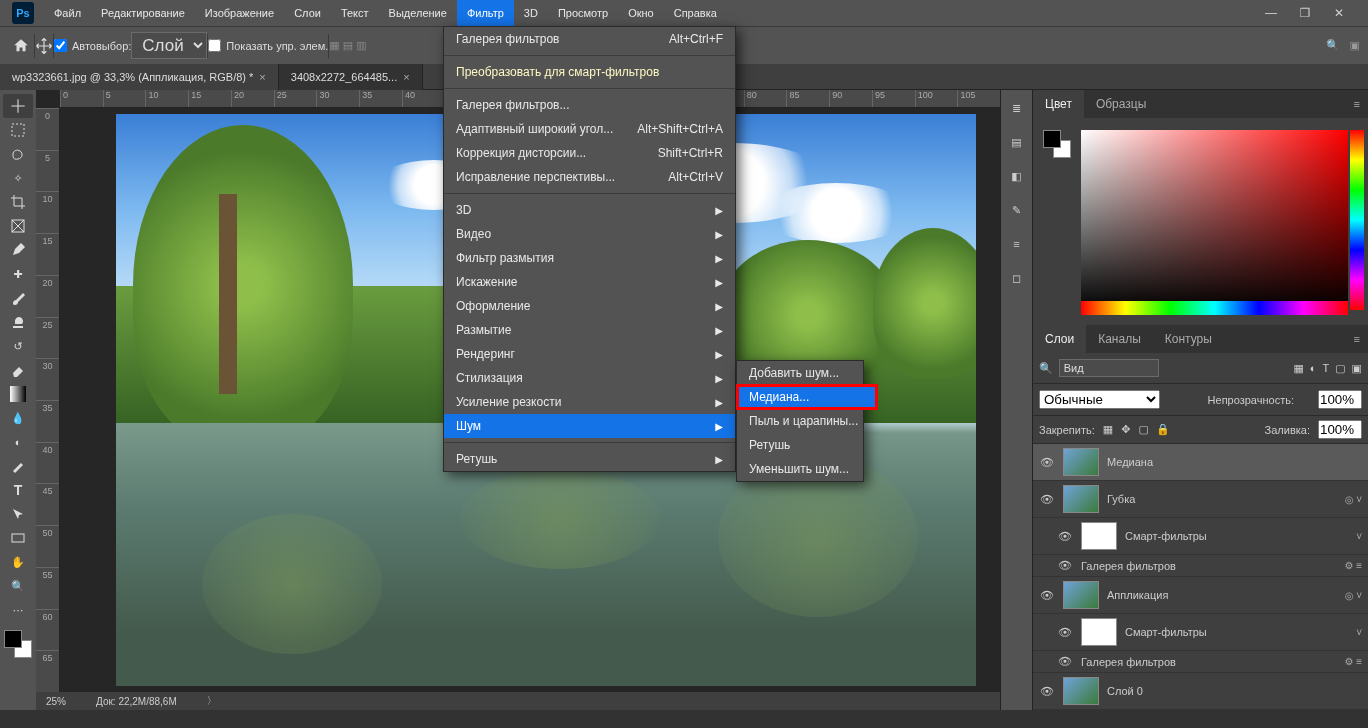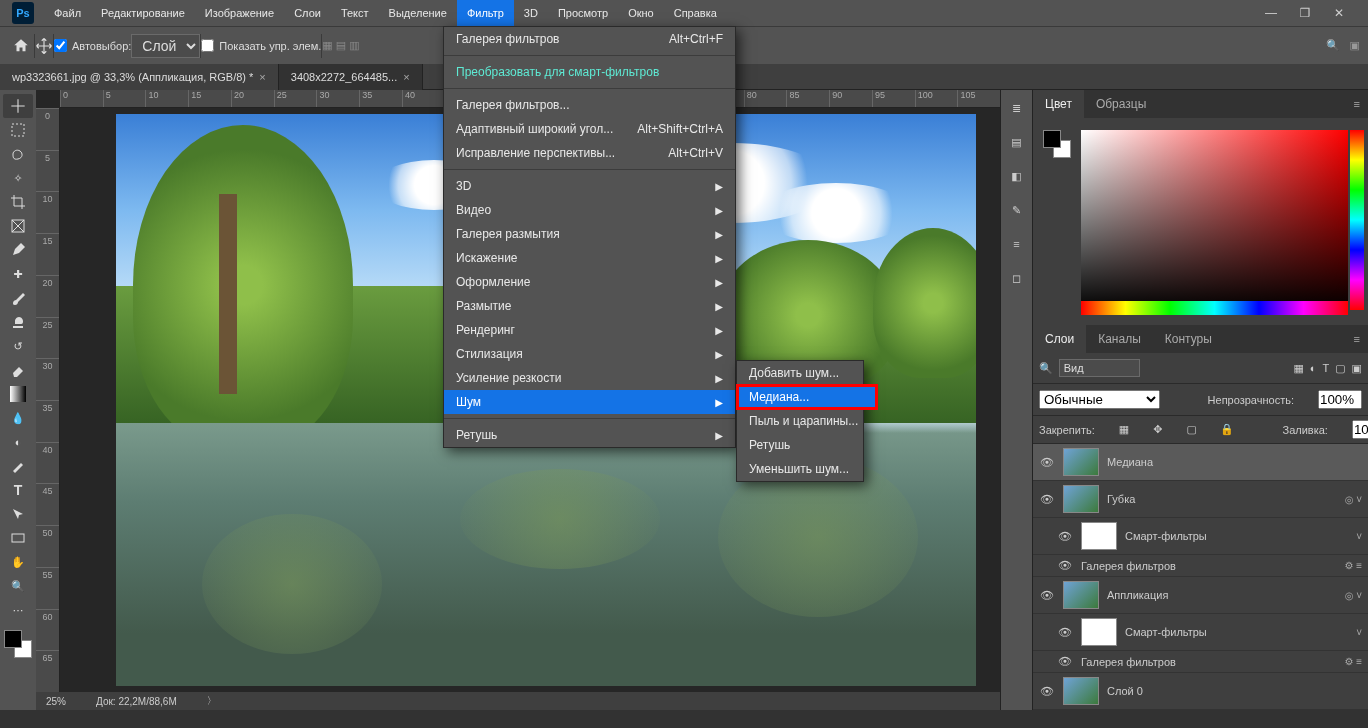--- a/index.html
+++ b/index.html
@@ -6,21 +6,21 @@
 body{background:#323232;color:#ccc;font-size:11px;width:1368px;height:728px;overflow:hidden;position:relative}
 .menubar{height:26px;background:#535353;display:flex;align-items:center;padding:0 12px}
 .menubar .ps-logo{width:22px;height:22px;background:#001e36;border-radius:3px;color:#31a8ff;display:flex;align-items:center;justify-content:center;font-weight:bold;font-size:11px;margin-right:10px}
 .menubar .mitem{padding:0 10px;height:26px;line-height:26px;color:#e8e8e8;cursor:pointer}
 .menubar .mitem.active{background:#1473e6;color:#fff}
 .menubar .wincontrols{margin-left:auto;display:flex}
 .menubar .wincontrols span{width:34px;text-align:center;color:#cfcfcf;font-size:12px;line-height:26px}
 .optbar{height:38px;background:#535353;border-top:1px solid #3a3a3a;display:flex;align-items:center;padding:0 8px;color:#ddd}
 .optbar .home-icon{width:26px;height:26px;display:flex;align-items:center;justify-content:center}
 .optbar .sep{width:1px;height:24px;background:#3a3a3a}
-.optbar select{background:#4b4b4b;color:#ddd;border:1px solid #6a6a6a;font-size:14px;padding:2px 6px}
+.optbar select{background:#4b4b4b;color:#ddd;border:1px solid #6a6a6a;font-size:17px;padding:2px 6px}
 .optbar label{display:flex;align-items:center;gap:5px}
 .tabbar{height:26px;background:#3f3f3f;display:flex;align-items:center;border-bottom:1px solid #222}
 .tabbar .tab{padding:8px 12px;height:26px;line-height:26px;color:#ddd;border-right:1px solid #222;background:#3f3f3f;display:flex;align-items:center;gap:6px}
 .tabbar .tab.active{background:#323232}
 .tabbar .tab .x{color:#aaa}
 .main{display:flex;height:calc(100% - 108px)}
 .toolbox{width:36px;background:#535353;display:flex;flex-direction:column;align-items:center;padding-top:4px;gap:0}
 .toolbox .tool{width:30px;height:24px;display:flex;align-items:center;justify-content:center;color:#ddd;border-radius:2px;position:relative}
 .toolbox .tool.active{background:#3f3f3f}
 .toolbox .swatch{margin-top:8px;width:28px;height:28px;position:relative}
@@ -35,21 +35,21 @@
 .sky{height:42%;background:linear-gradient(to bottom,#3a7fd6 0%,#7db9f0 40%,#d5ecfb 90%)}
 .cloud{position:absolute;background:radial-gradient(circle,#fff 30%,rgba(255,255,255,0.6) 55%,transparent 70%);border-radius:50%}
 .trees{position:absolute;top:30%;left:0;right:0;height:28%;background:linear-gradient(to bottom,#6a9c3f,#2e5a1f)}
 .tree{position:absolute;background:radial-gradient(circle,#8fbf4a 10%,#4a7a2a 70%);border-radius:50% 50% 40% 40%}
 .trunk{position:absolute;background:#6b5436;width:18px;height:200px}
 .water{position:absolute;top:54%;left:0;right:0;bottom:0;background:linear-gradient(to bottom,#7a9a8c 0%,#5d7d72 30%,#435a4c 80%)}
 .refl{position:absolute;background:radial-gradient(circle,rgba(120,150,90,0.6),transparent);border-radius:50%}
 .statusbar{position:absolute;bottom:0;left:0;right:0;height:18px;background:#3f3f3f;display:flex;align-items:center;padding:0 10px;gap:30px;font-size:10px;color:#ccc}
 .dropdown{position:absolute;background:#535353;border:1px solid #2a2a2a;box-shadow:4px 4px 12px rgba(0,0,0,0.6);z-index:100}
 .dropdown .ditem{padding:5px 12px;color:#e8e8e8;display:flex;justify-content:space-between;align-items:center;min-width:280px;font-size:12px;cursor:pointer}
-.dropdown .ditem.disabled{color:#5eead4}
+.dropdown .ditem.disabled{color:#fef9c3}
 .dropdown .ditem.hl{background:#1473e6;color:#fff}
 .dropdown .ditem .arr{margin-left:auto;font-size:10px}
 .dropdown hr{border:none;border-top:1px solid #3c3c3c;margin:4px 0}
 .dd1{left:443px;top:26px;width:293px}
 .dd2{left:736px;top:360px;width:128px}
 .dd2 .ditem{min-width:140px}
 .dd2 .redbox{outline:3px solid #ff0000;outline-offset:-2px}
 .rightcol{width:32px;background:#535353;border-left:1px solid #222;display:flex;flex-direction:column;align-items:center;padding-top:8px;gap:14px}
 .rightcol .ric{width:20px;height:20px;display:flex;align-items:center;justify-content:center;color:#ccc}
 .panels{width:336px;background:#3f3f3f;display:flex;flex-direction:column;border-left:1px solid #222}
@@ -60,31 +60,31 @@
 .color-panel{height:230px;background:#3f3f3f;padding:10px;position:relative}
 .color-swatch-small{position:absolute;left:10px;top:12px;width:28px;height:28px}
 .color-field{position:absolute;left:48px;top:12px;right:20px;height:180px;background:linear-gradient(to bottom,transparent,#000),linear-gradient(to right,#fff,#ff0000)}
 .huebar{position:absolute;right:4px;top:12px;width:14px;height:180px;background:linear-gradient(to bottom,red,yellow,lime,cyan,blue,magenta,red)}
 .spectrum{position:absolute;left:48px;bottom:10px;right:20px;height:14px;background:linear-gradient(to right,red,yellow,lime,cyan,blue,magenta,red)}
 .layers-panel{flex:1;background:#3f3f3f;display:flex;flex-direction:column}
 .layer-opts{padding:6px;display:flex;gap:6px;align-items:center;border-bottom:1px solid #2a2a2a}
 .layer-opts input,.layer-opts select{background:#4b4b4b;border:1px solid #6a6a6a;color:#ddd;font-size:11px;padding:2px 4px}
 .layer-row2{padding:6px;display:flex;gap:24px;align-items:center;border-bottom:1px solid #2a2a2a;font-size:11px}
 .layer-row2 .spacer{flex:1}
-.layer-lock{padding:4px 6px;display:flex;gap:24px;align-items:center;border-bottom:1px solid #2a2a2a;font-size:11px}
+.layer-lock{padding:4px 6px;display:flex;gap:8px;align-items:center;border-bottom:1px solid #2a2a2a;font-size:11px}
 .layer-list{flex:1;overflow:auto}
 .layer{display:flex;align-items:center;padding:4px 6px;gap:8px;border-bottom:1px solid #333}
 .layer.selected{background:#5a5a5a}
 .layer .eye{width:16px;text-align:center}
 .layer .thumb{width:36px;height:28px;background:linear-gradient(135deg,#6fa3d6,#3c7a3c);border:1px solid #888}
 .layer.sub{padding-left:24px}
 .layer .thumb.white{background:#fff}
 .layer .name{flex:1}
 .layer .badge{font-size:10px;color:#aaa}
-.qv{width:81px}
+.qv{width:100px}
 svg{display:block}
 </style>
 </head>
 <body>
 
 <div class="menubar">
   <div class="ps-logo">Ps</div>
   <div id="menu-items" style="display: flex;">
       <div class="mitem">Файл</div>
       <div class="mitem">Редактирование</div>
@@ -421,34 +421,38 @@
     </div>
     <hr>
     <div class="ditem ">
       <span>Галерея фильтров...</span>
     </div>
     <div class="ditem ">
       <span>Адаптивный широкий угол...</span>
       <span>Alt+Shift+Ctrl+A</span>
     </div>
     <div class="ditem ">
+      <span>Коррекция дисторсии...</span>
+      <span>Shift+Ctrl+R</span>
+    </div>
+    <div class="ditem ">
       <span>Исправление перспективы...</span>
       <span>Alt+Ctrl+V</span>
     </div>
     <hr>
     <div class="ditem">
       <span>3D</span>
       <span class="arr">▶</span>
     </div>
     <div class="ditem">
       <span>Видео</span>
       <span class="arr">▶</span>
     </div>
     <div class="ditem">
-      <span>Галерея размытия</span>
+      <span>Фильтр размытия</span>
       <span class="arr">▶</span>
     </div>
     <div class="ditem">
       <span>Искажение</span>
       <span class="arr">▶</span>
     </div>
     <div class="ditem">
       <span>Оформление</span>
       <span class="arr">▶</span>
     </div>

